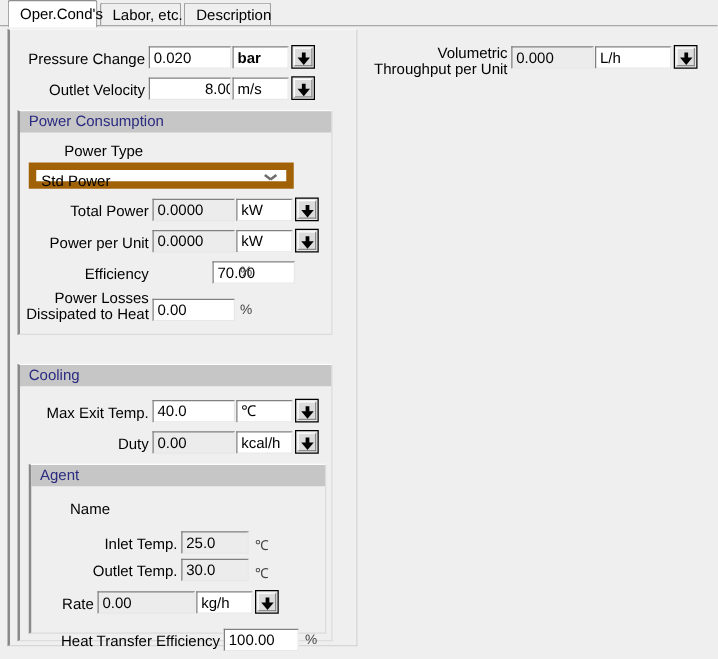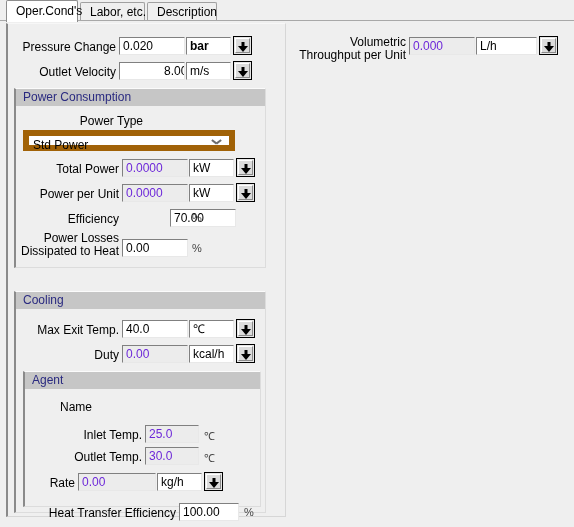--- a/index.html
+++ b/index.html
@@ -70,21 +70,21 @@
 
   
   .lbl {
     position: absolute;
     font-size: 12px;
     color: #000;
     text-align: right;
     white-space: nowrap;
     line-height: 13px;
   }
-  .lbl.left { text-align: right; }
+  .lbl.left { text-align: center; }
   .unit-suffix {
     position: absolute;
     font-size: 11px;
     color: #444;
     white-space: nowrap;
   }
 
   
   .field {
     position: absolute;
@@ -97,21 +97,21 @@
     background: #ffffff;
     border-top: 1px solid #808080;
     border-left: 1px solid #808080;
     border-right: 1px solid #e8e8e8;
     border-bottom: 1px solid #e8e8e8;
     white-space: nowrap;
     overflow: hidden;
   }
   .field.readonly {
     background: #ececec;
-    color: #6d28d9;
+    color: #000000;
   }
 
   
   .spin-btn {
     position: absolute;
     width: 19px;
     height: 19px;
     box-sizing: border-box;
     background: #e6e6e6;
     border: 1px solid #000000;

